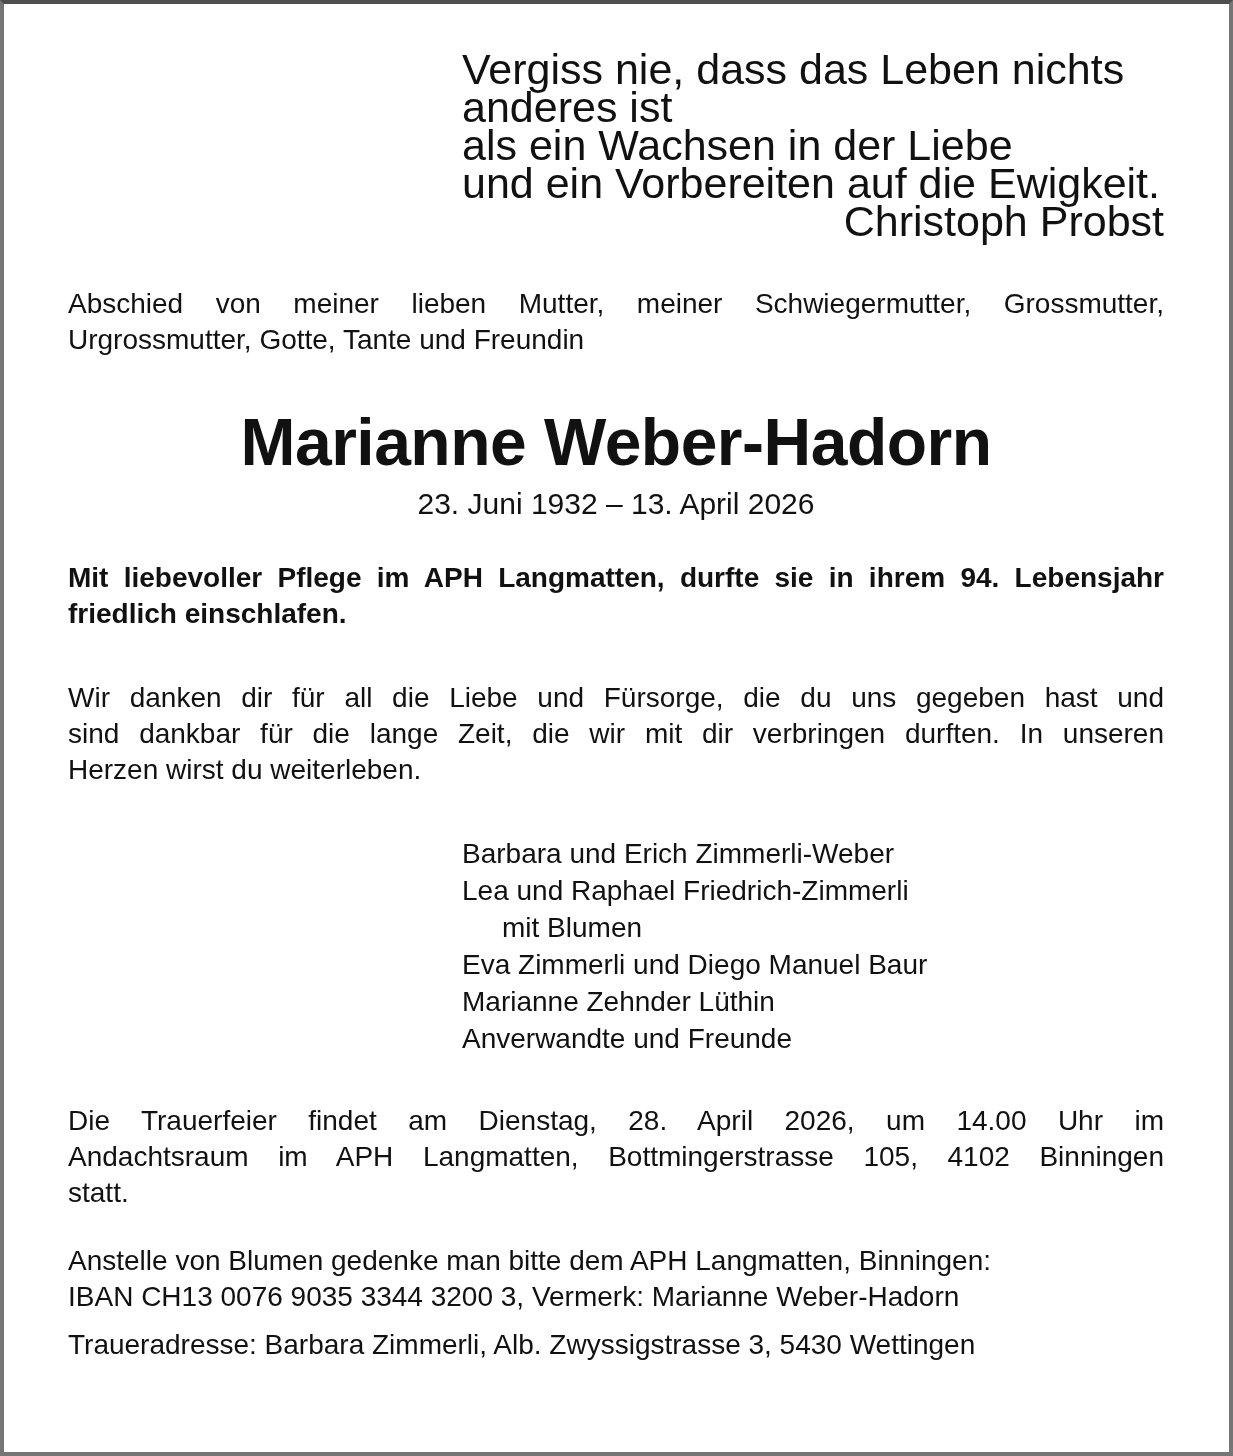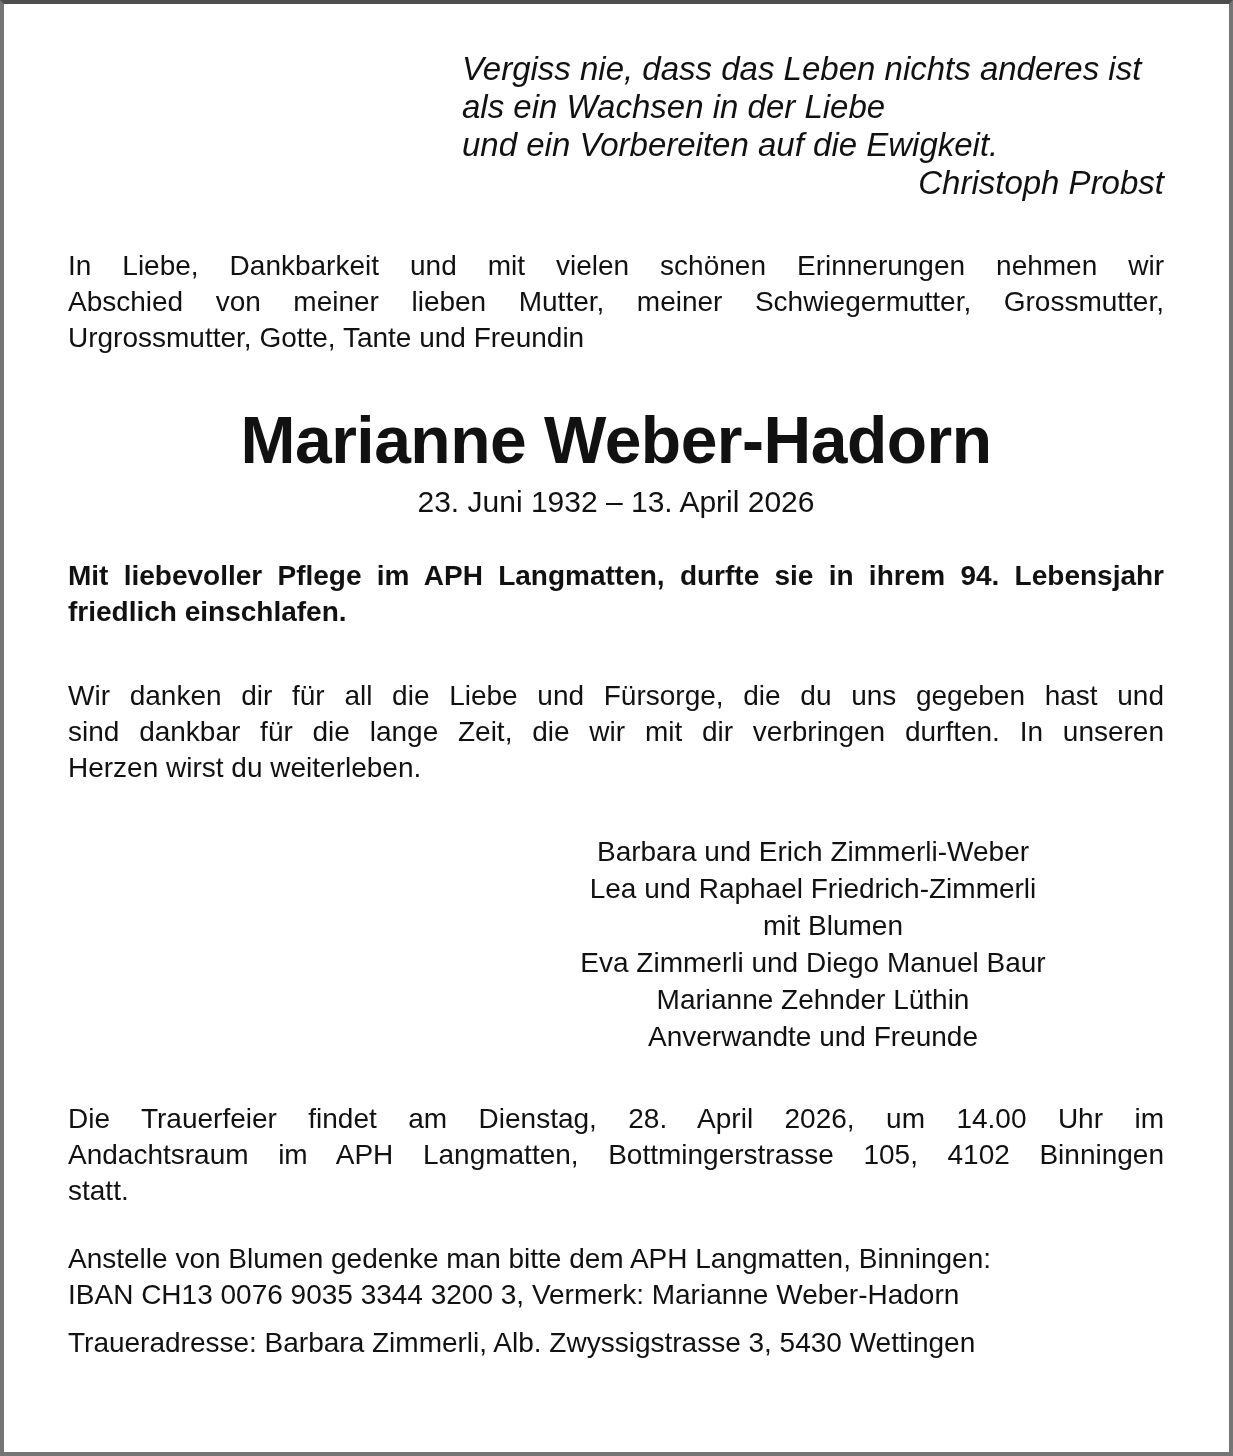--- a/index.html
+++ b/index.html
@@ -12,22 +12,21 @@
     border: 4px solid #757575;
     border-top-color: #4e4e4e;
     padding: 46px 65px 30px 64px;
     font-family: "Liberation Sans", sans-serif;
     color: #111111;
     overflow: hidden;
   }
   
   .quote {
     margin-left: 394px;
-    font-style: italic;
-    font-size: 33px;
+    font-size: 43px;
     line-height: 38px;
   }
   .quote .attribution {
     text-align: right;
   }
   
   .para {
     font-size: 28px;
     line-height: 36px;
   }
@@ -47,41 +46,39 @@
     line-height: 36px;
     text-align: center;
   }
   .passing { margin-top: 38px; font-weight: bold; }
   .thanks  { margin-top: 48px; }
   .mourners {
     margin-top: 47px;
     margin-left: 394px;
     font-size: 28px;
     line-height: 37px;
-    text-align: center;
   }
   .mourners .indent { padding-left: 40px; }
   .service  { margin-top: 46px; }
   .donation { margin-top: 32px; }
   .address  { margin-top: 12px; font-size: 28px; line-height: 36px; }
 </style>
 </head>
 <body>
 
 <div class="page">
 
   <div class="quote">
     <div>Vergiss nie, dass das Leben nichts anderes ist</div>
     <div>als ein Wachsen in der Liebe</div>
     <div>und ein Vorbereiten auf die Ewigkeit.</div>
     <div class="attribution">Christoph Probst</div>
   </div>
 
   <div class="para intro">
-    <div class="fill">In Liebe, Dankbarkeit und mit vielen schönen Erinnerungen nehmen wir</div>
     <div class="fill">Abschied von meiner lieben Mutter, meiner Schwiegermutter, Grossmutter,</div>
     <div>Urgrossmutter, Gotte, Tante und Freundin</div>
   </div>
 
   <div class="deceased-name">Marianne Weber-Hadorn</div>
 
   <div class="life-dates">23. Juni 1932 – 13. April 2026</div>
 
   <div class="para passing">
     <div class="fill">Mit liebevoller Pflege im APH Langmatten, durfte sie in ihrem 94. Lebensjahr</div>

